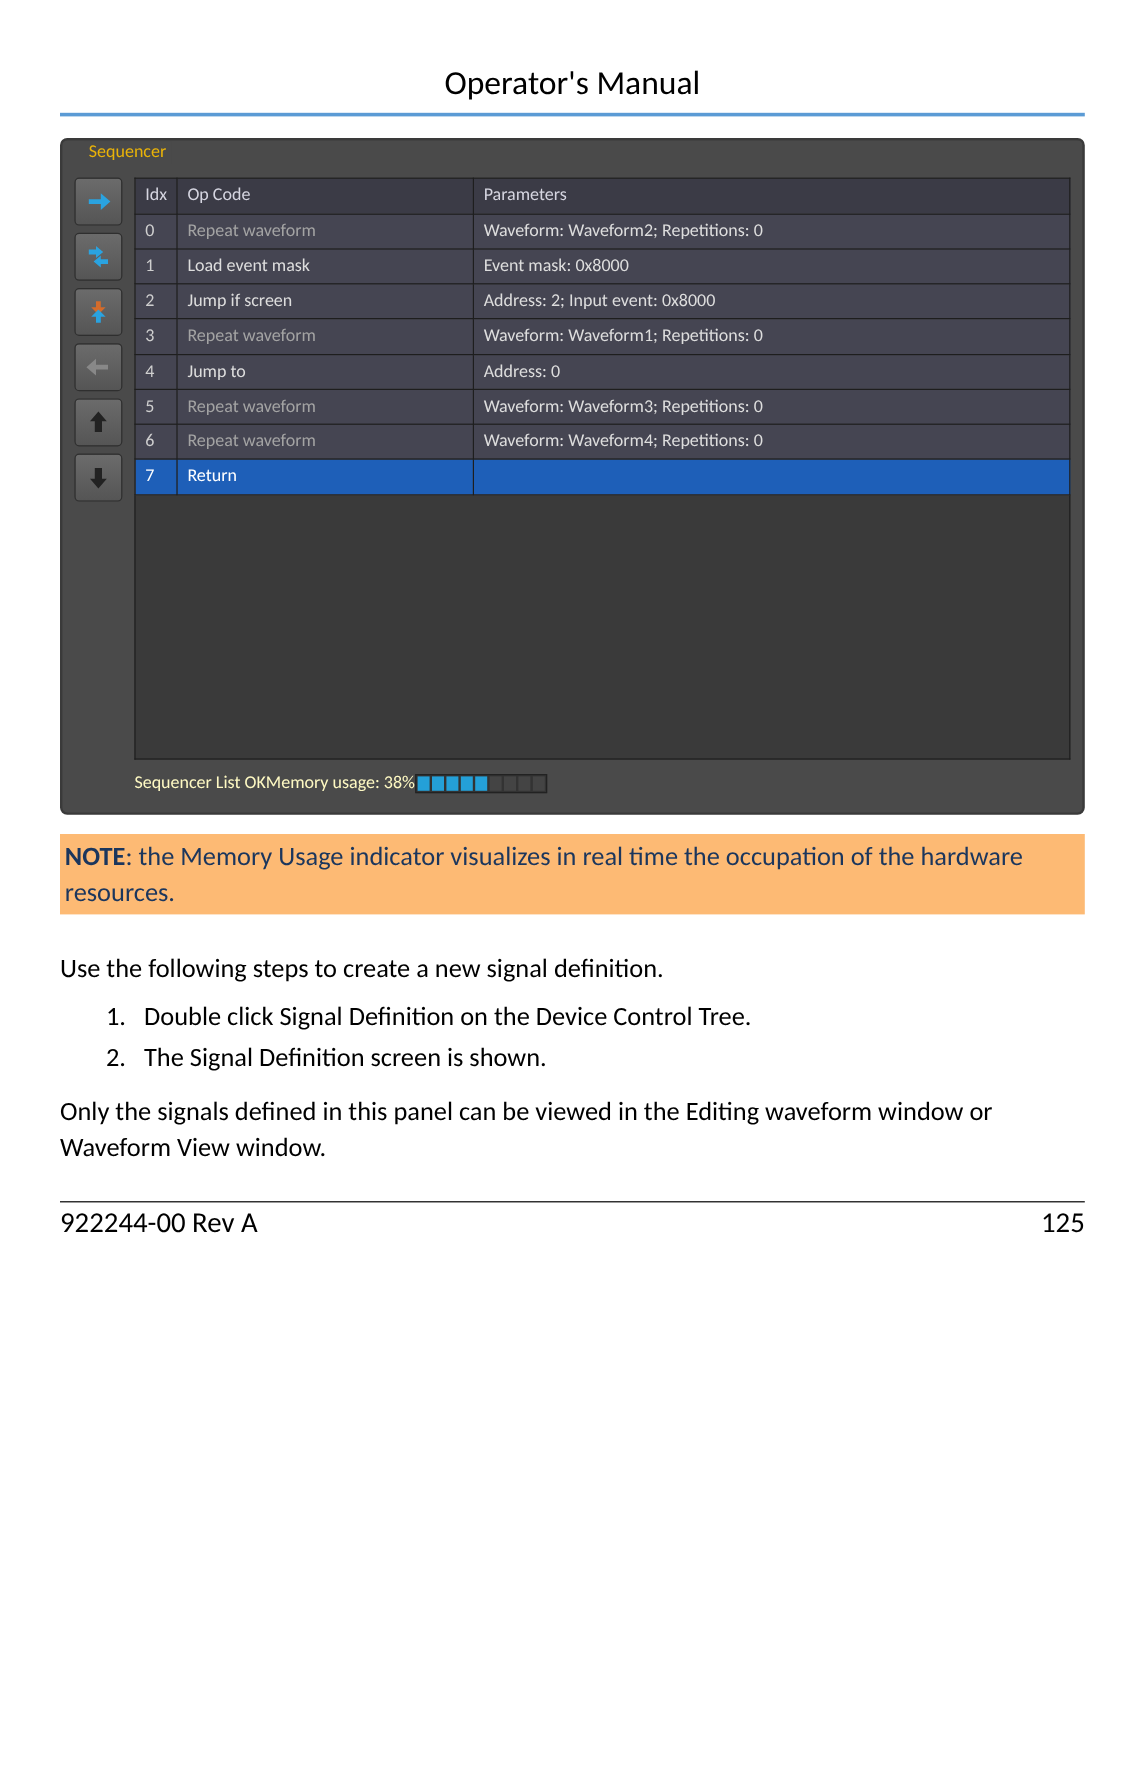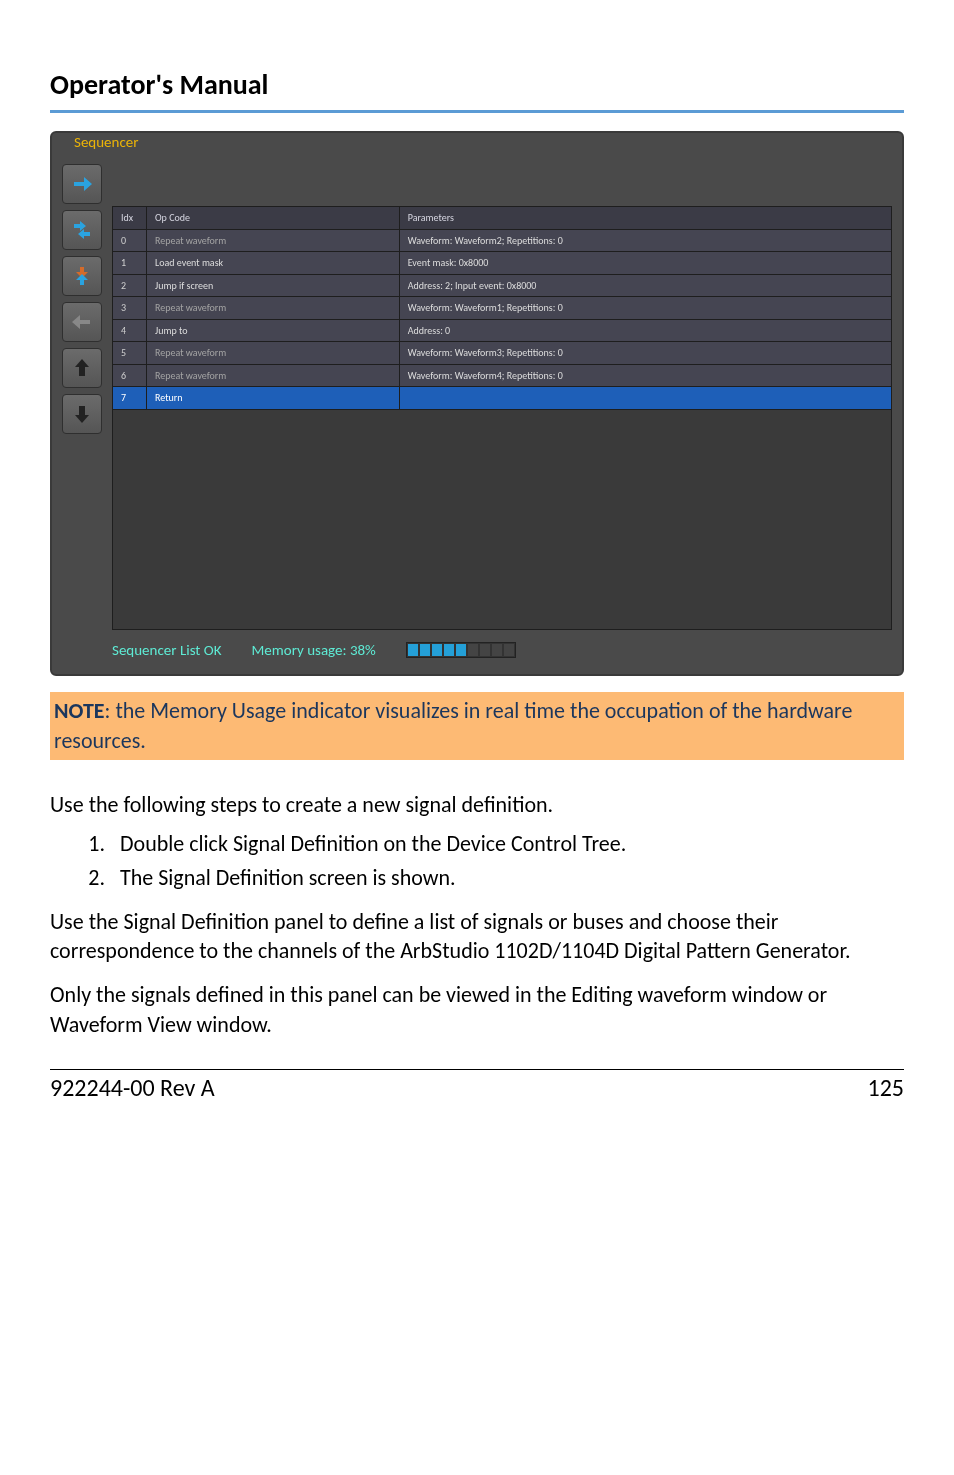--- a/index.html
+++ b/index.html
@@ -6,27 +6,26 @@
   body {
     font-family: Calibri, Arial, sans-serif;
     background: #fff;
     width: 954px;
     color: #000;
     font-size: 22px;
     line-height: 1.35;
   }
   .page { padding: 50px 50px 20px 50px; }
   .header-title {
-    text-align: left;
-    font-weight: bold;
+    text-align: center;
+    font-weight: normal;
     font-size: 28px;
     padding-bottom: 6px;
     border-bottom: 3px solid #5b9bd5;
     margin-bottom: 18px;
-    margin-top: 16px;
   }
   .screenshot {
     background: #4a4a4a;
     border: 2px solid #3a3a3a;
     border-radius: 6px;
     padding: 10px 10px 14px 10px;
     position: relative;
   }
   .group-label {
     color: #eab308;
@@ -55,23 +54,22 @@
     border-radius: 4px;
     display: flex; align-items: center; justify-content: center;
     cursor: pointer;
   }
   .icon-btn svg { width: 24px; height: 24px; }
   .table-wrap { flex: 1; }
   .seq-table {
     width: 100%;
     border-collapse: collapse;
     border: 1px solid #1e1e1e;
-    font-size: 10px;
+    font-size: 15px;
     color: #ddd;
-    margin-top: 42px;
   }
   .seq-table th {
     background: #3b3b46;
     color: #d5d5e0;
     font-weight: normal;
     text-align: left;
     padding: 4px 8px;
     border: 1px solid #1e1e1e;
   }
   .seq-table td {
@@ -84,23 +82,22 @@
   .seq-table tr.selected td { background: #1e5fb8; color:#fff; }
   .empty-area {
     height: 220px;
     background: #3a3a3a;
     border: 1px solid #1e1e1e;
     border-top: none;
   }
   .status-row {
     display: flex;
     align-items: center;
-    gap: 30px;
     margin-top: 10px;
-    color: #5eead4;
+    color: #fef9c3;
     font-size: 15px;
     padding-left: 50px;
   }
   .progress {
     width: 110px; height: 16px;
     border: 1px solid #222;
     background: #333;
     display: flex; gap: 2px; padding: 1px;
   }
   .progress .bar { width: 10px; height: 100%; background: #24a0d8; }
@@ -242,21 +239,20 @@
 
   <div class="body-text">
     <div class="note-box">
       <span class="note-label">NOTE</span><span>: the Memory Usage indicator visualizes in real time the occupation of the hardware resources.</span>
     </div>
     <p>Use the following steps to create a new signal definition.</p>
     <ol>
       <li>Double click Signal Definition on the Device Control Tree.</li>
       <li>The Signal Definition screen is shown.</li>
     </ol>
-    <p>Use the Signal Definition panel to define a list of signals or buses and choose their correspondence to the channels of the ArbStudio 1102D/1104D Digital Pattern Generator.</p>
     <p style="margin-top:14px;">Only the signals defined in this panel can be viewed in the Editing waveform window or Waveform View window.</p>
   </div>
 
   <div class="footer">
     <span>922244-00 Rev A</span>
     <span>125</span>
   </div>
 </div>
 
 </body></html>

